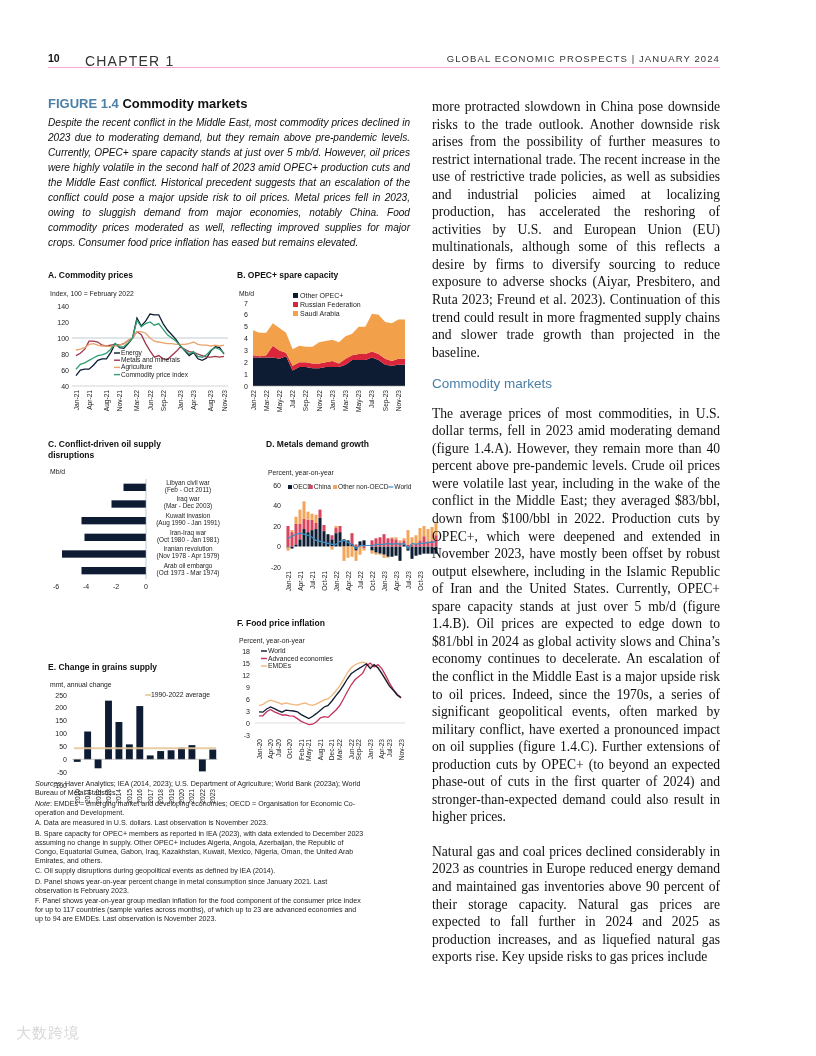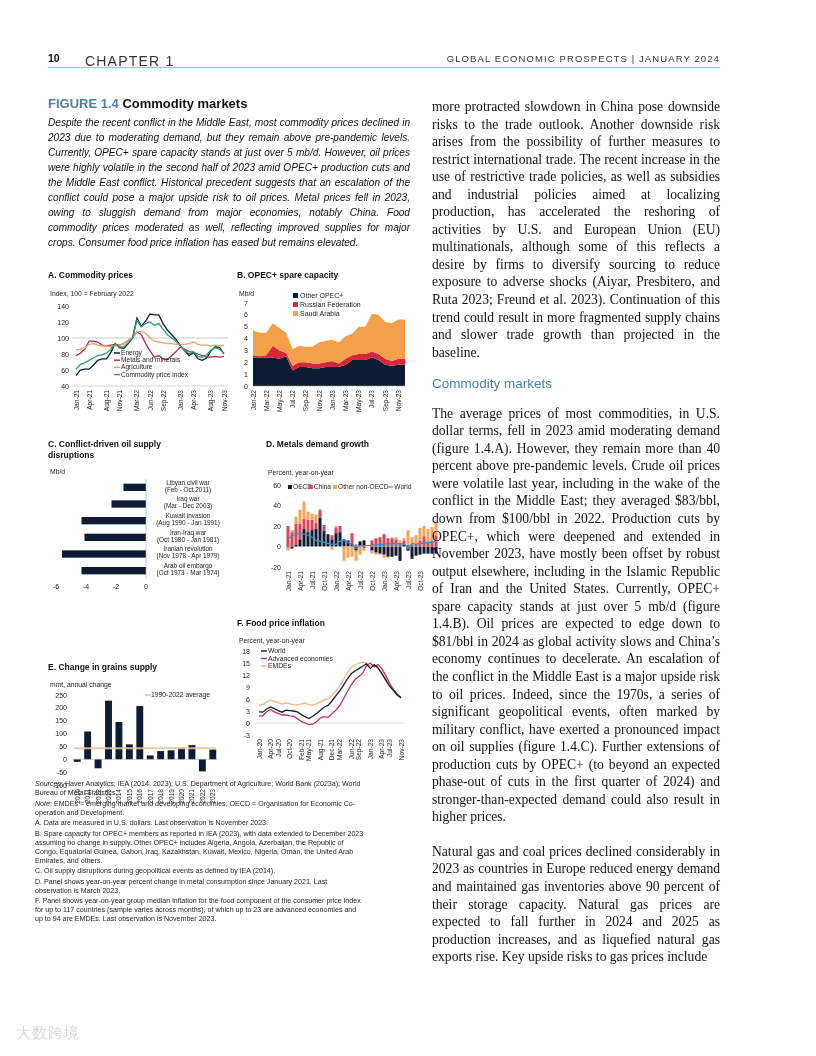--- a/index.html
+++ b/index.html
@@ -386,21 +386,21 @@
       <text x="0" y="0" font-size="6.6" text-anchor="end" fill="#222" transform="translate(166.5,105) rotate(-90)">Nov-23</text>
     </svg>
 </div>
 
 <div class="notes">
   <p><i>Sources</i><span>: Haver Analytics; IEA (2014, 2023); U.S. Department of Agriculture; World Bank (2023a); World Bureau of Metal Statistics.</span></p>
   <p><i>Note</i><span>: EMDEs = emerging market and developing economies; OECD = Organisation for Economic Co-operation and Development.</span></p>
   <p>A. Data are measured in U.S. dollars. Last observation is November 2023.</p>
   <p>B. Spare capacity for OPEC+ members as reported in IEA (2023), with data extended to December 2023 assuming no change in supply. Other OPEC+ includes Algeria, Angola, Azerbaijan, the Republic of Congo, Equatorial Guinea, Gabon, Iraq, Kazakhstan, Kuwait, Mexico, Nigeria, Oman, the United Arab Emirates, and others.</p>
   <p>C. Oil supply disruptions during geopolitical events as defined by IEA (2014).</p>
-  <p>D. Panel shows year-on-year percent change in metal consumption since January 2021. Last observation is March 2023.</p>
+  <p>D. Panel shows year-on-year percent change in metal consumption since January 2021. Last observation is February 2023.</p>
   <p>F. Panel shows year-on-year group median inflation for the food component of the consumer price index for up to 117 countries (sample varies across months), of which up to 23 are advanced economies and up to 94 are EMDEs. Last observation is November 2023.</p>
 </div>
 
 <div class="rightcol">
   <p>more protracted slowdown in China pose downside risks to the trade outlook. Another downside risk arises from the possibility of further measures to restrict international trade. The recent increase in the use of restrictive trade policies, as well as subsidies and industrial policies aimed at localizing production, has accelerated the reshoring of activities by U.S. and European Union (EU) multinationals, although some of this reflects a desire by firms to diversify sourcing to reduce exposure to adverse shocks (Aiyar, Presbitero, and Ruta 2023; Freund et al. 2023). Continuation of this trend could result in more fragmented supply chains and slower trade growth than projected in the baseline.</p>
   <h2>Commodity markets</h2>
   <p>The average prices of most commodities, in U.S. dollar terms, fell in 2023 amid moderating demand (figure 1.4.A). However, they remain more than 40 percent above pre-pandemic levels. Crude oil prices were volatile last year, including in the wake of the conflict in the Middle East; they averaged $83/bbl, down from $100/bbl in 2022. Production cuts by OPEC+, which were deepened and extended in November 2023, have mostly been offset by robust output elsewhere, including in the Islamic Republic of Iran and the United States. Currently, OPEC+ spare capacity stands at just over 5 mb/d (figure 1.4.B). Oil prices are expected to edge down to $81/bbl in 2024 as global activity slows and China’s economy continues to decelerate. An escalation of the conflict in the Middle East is a major upside risk to oil prices. Indeed, since the 1970s, a series of significant geopolitical events, often marked by military conflict, have exerted a pronounced impact on oil supplies (figure 1.4.C). Further extensions of production cuts by OPEC+ (to beyond an expected phase-out of cuts in the first quarter of 2024) and stronger-than-expected demand could also result in higher prices.</p>
   <div class="gap"></div>
   <p>Natural gas and coal prices declined considerably in 2023 as countries in Europe reduced energy demand and maintained gas inventories above 90 percent of their storage capacity. Natural gas prices are expected to fall further in 2024 and 2025 as production increases, and as liquefied natural gas exports rise. Key upside risks to gas prices include</p>
 </div>

